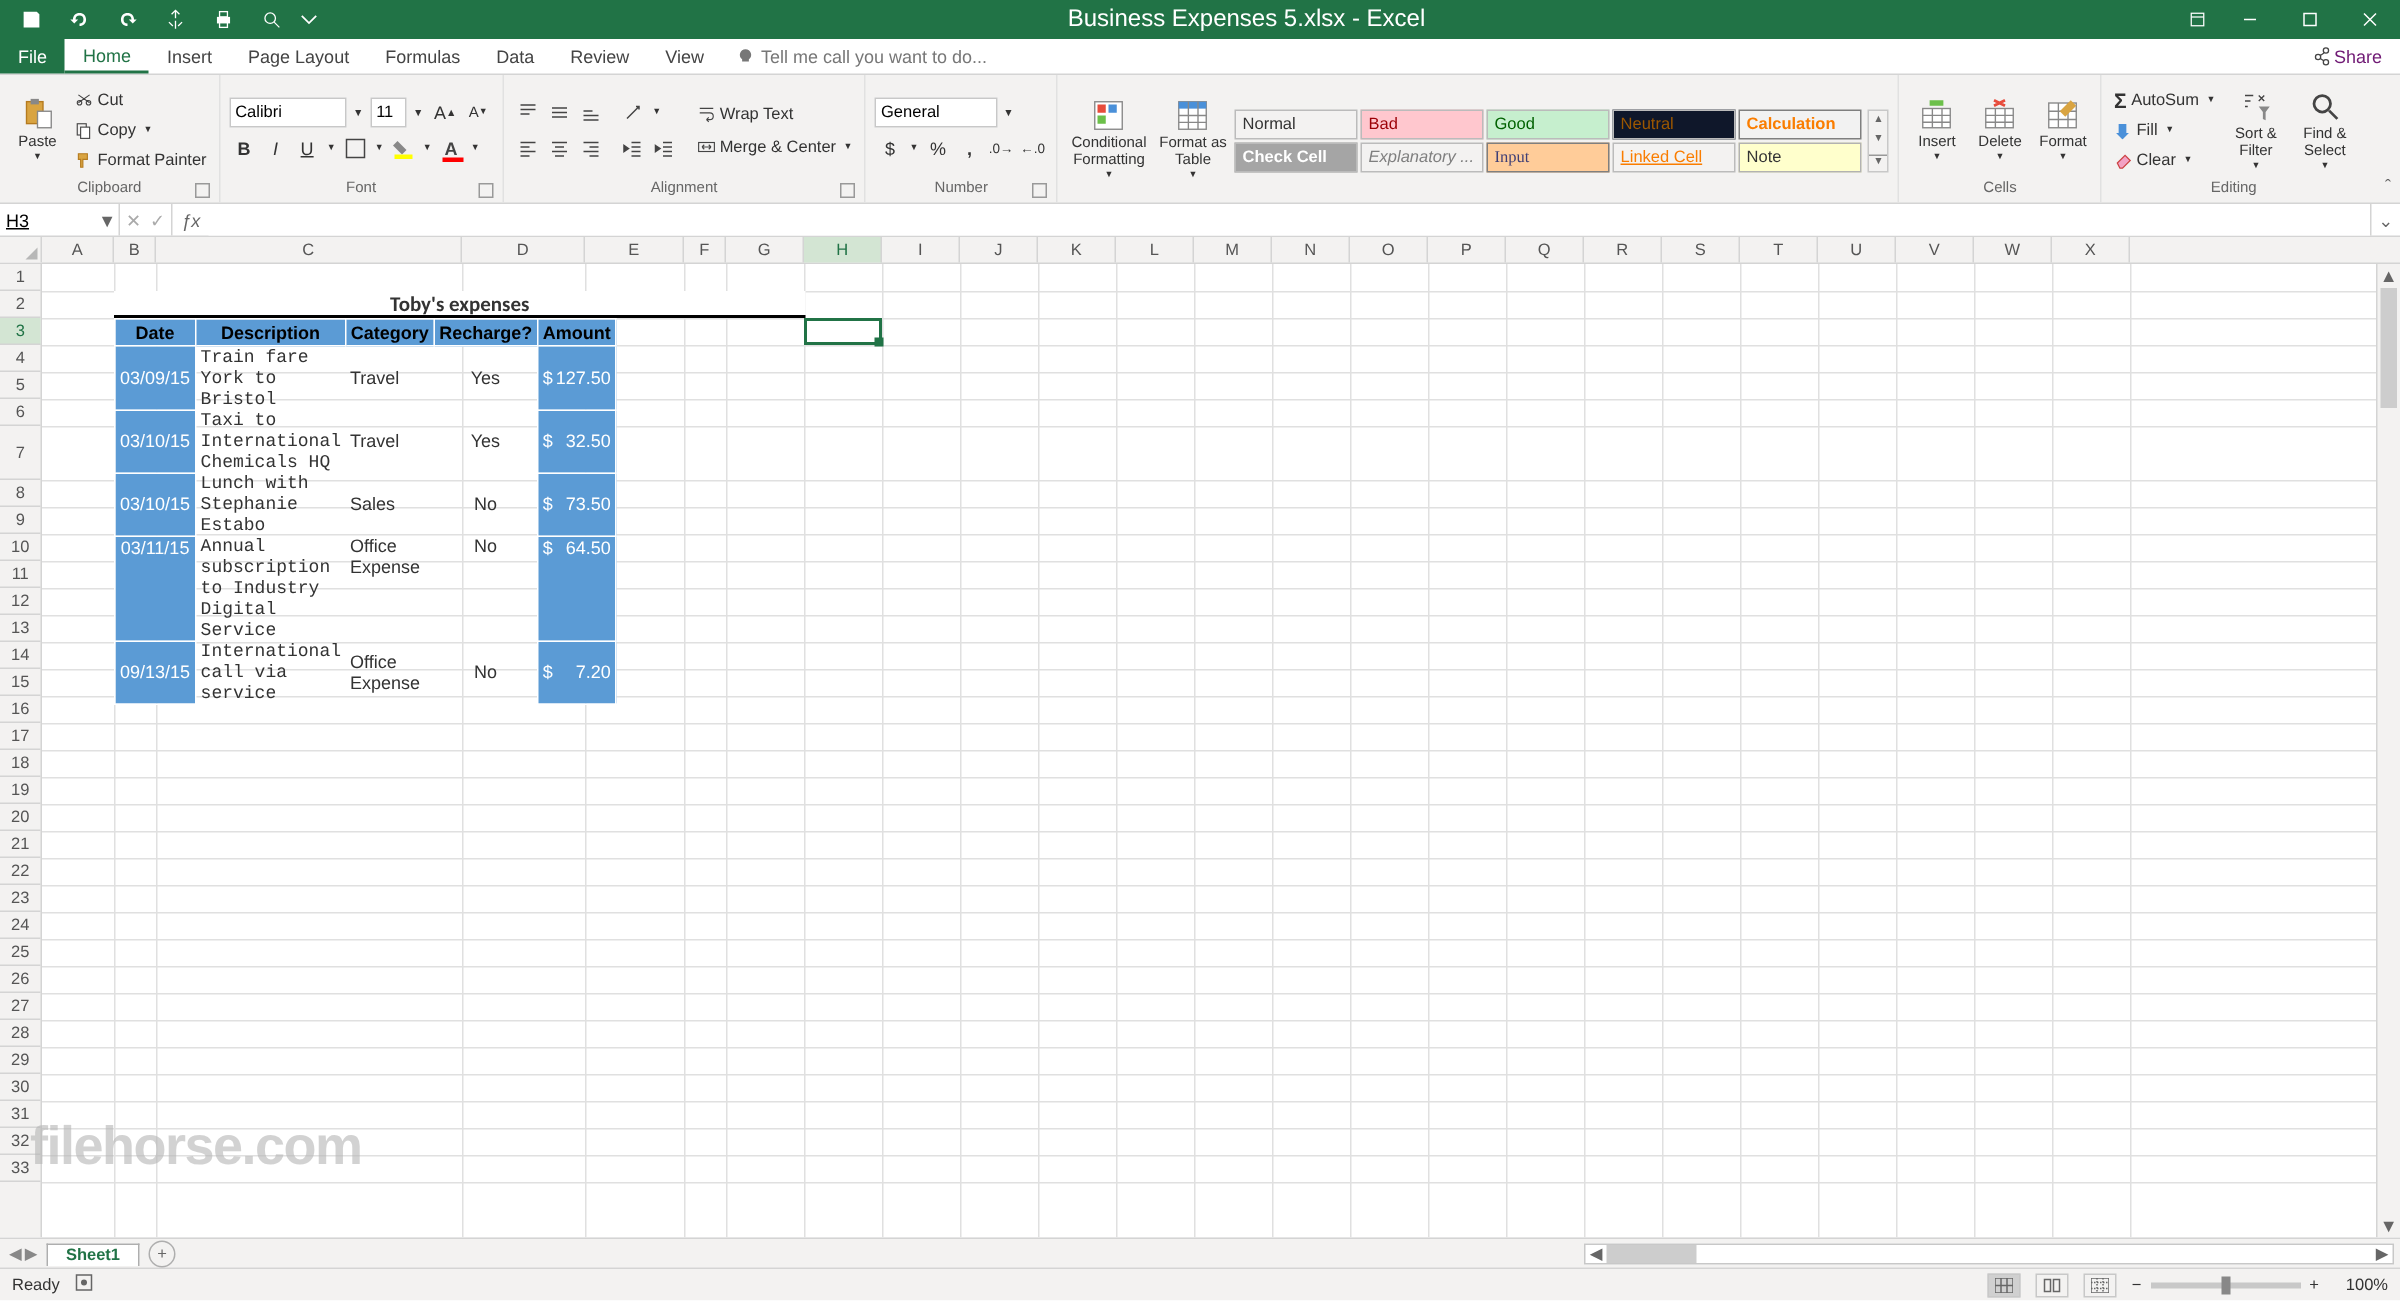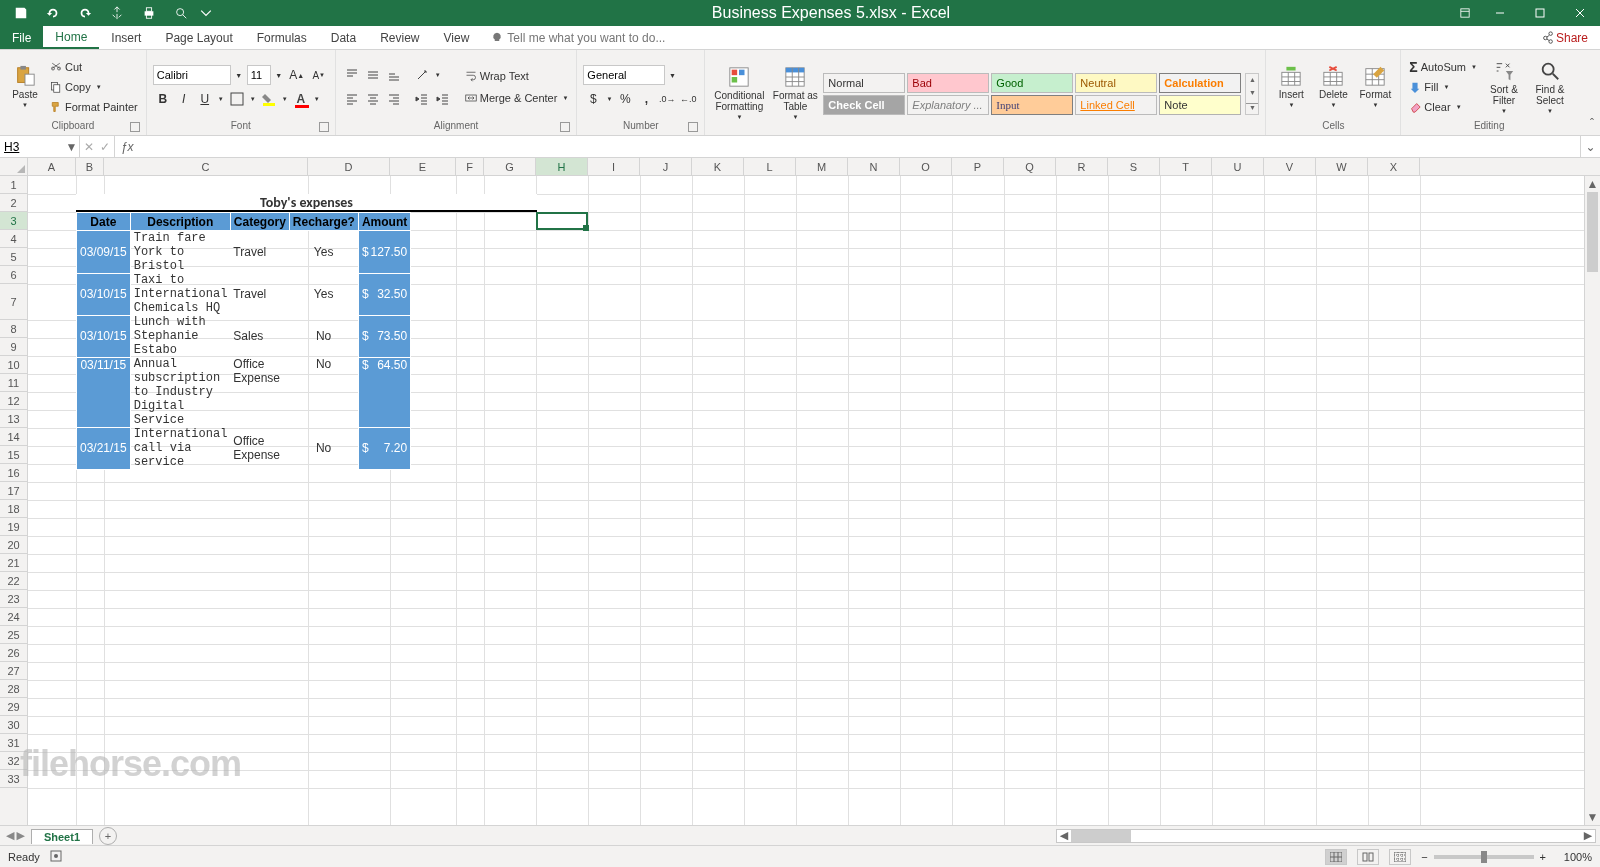--- a/index.html
+++ b/index.html
@@ -13,21 +13,21 @@
 .titlebar .winctl div { width:40px; height:26px; display:flex; align-items:center; justify-content:center; cursor:pointer; }
 .titlebar .winctl svg { width:10px; height:10px; stroke:#fff; fill:none; stroke-width:1; }
 .titlebar .winctl .restore-down { width:30px;}
 .tabbar { height: 24px; background:#fff; border-bottom:1px solid #d4d4d4; display:flex; align-items:stretch; font-size:12px; }
 .tabbar .tab { padding:0 12px; display:flex; align-items:center; cursor:pointer; color:#444; }
 .tabbar .tab.file { background:#217346; color:#fff; }
 .tabbar .tab.active { color:#217346; border-bottom:2px solid #217346; font-weight:400; }
 .tabbar .tellme { padding:0 10px; display:flex; align-items:center; color:#777; gap:4px;}
 .tabbar .tellme svg{width:12px;height:12px;fill:#777;}
 .tabbar .spacer{flex:1;}
-.tabbar .share{padding:0 12px;display:flex;align-items:center;gap:1px;color:#b91c1c;cursor:pointer;}
+.tabbar .share{padding:0 12px;display:flex;align-items:center;gap:1px;color:#701a75;cursor:pointer;}
 .tabbar .share svg{width:14px;height:14px;fill:#444;}
 .ribbon { height: 86px; background:#f3f2f1; border-bottom:1px solid #d4d4d4; display:flex; position:relative;}
 .ribbon .group { border-right:1px solid #e1e1e1; padding:4px 6px 2px 6px; display:flex; flex-direction:column; justify-content:space-between; position:relative;}
 .ribbon .group-label{ text-align:center; font-size:10px; color:#666; padding-bottom:2px; position:relative;}
 .ribbon .group-label .dlg{position:absolute;right:0;bottom:1px;width:10px;height:10px;border:1px solid #999;cursor:pointer;}
 .ribbon .group-body{flex:1;display:flex;align-items:center;gap:4px;}
 .bigbtn{display:flex;flex-direction:column;align-items:center;justify-content:center;width:38px;height:60px;font-size:10px;cursor:pointer;gap:2px;text-align:center;line-height:1.1;}
 .bigbtn svg{width:22px;height:22px;}
 .vstack{display:flex;flex-direction:column;gap:2px;}
 .smbtn{display:flex;align-items:center;gap:3px;font-size:11px;cursor:pointer;height:18px;padding:0 2px;}
@@ -179,21 +179,21 @@
   <div class="tab">Insert</div>
   <div class="tab">Page Layout</div>
   <div class="tab">Formulas</div>
   <div class="tab">Data</div>
   <div class="tab">Review</div>
   <div class="tab">View</div>
   <div class="tellme">
     <svg viewBox="0 0 16 16">
         <path d="M8 1a5 5 0 00-3 9v2h6v-2a5 5 0 00-3-9z"></path>
       </svg>
-    <span>Tell me what you want to do...</span>
+    <span>Tell me call you want to do...</span>
   </div>
   <div class="spacer"></div>
   <div class="share">
     <svg viewBox="0 0 16 16">
         <path d="M11 5a2 2 0 10-2-2 2 2 0 002 2zM5 10a2 2 0 10-2-2 2 2 0 002 2zm6 0a2 2 0 102 2 2 2 0 00-2-2zM6.5 7l3-2M6.5 9l3 2" stroke="#444" fill="none"></path>
       </svg>
     <span>Share</span>
   </div>
 </div>
 
@@ -397,21 +397,21 @@
             <rect x="2" y="2" width="20" height="5" fill="#4a90d9"></rect>
             <path d="M2 12h20M2 17h20M9 2v20M16 2v20" stroke="#888"></path>
           </svg>
         <span>Format as Table</span>
           <span style="font-size:6px;">▼</span>
       </div>
       <div class="style-grid">
         <div class="style-cell">Normal</div>
         <div class="style-cell" style="background:#ffc7ce;color:#9c0006;">Bad</div>
         <div class="style-cell" style="background:#c6efce;color:#006100;">Good</div>
-        <div class="style-cell" style="background:#fef9c3;color:#9c5700;">Neutral</div>
+        <div class="style-cell" style="background:#0f172a;color:#9c5700;">Neutral</div>
         <div class="style-cell" style="background:#f2f2f2;color:#fa7d00;font-weight:bold;border:1px solid #7f7f7f;">Calculation</div>
         <div class="style-cell" style="background:#a5a5a5;color:#fff;font-weight:bold;">Check Cell</div>
         <div class="style-cell" style="color:#7f7f7f;font-style:italic;">Explanatory ...</div>
         <div class="style-cell" style="background:#ffcc99;color:#3f3f76;border:1px solid #7f7f7f;font-family:Liberation Serif, serif;">Input</div>
         <div class="style-cell" style="color:#fa7d00;text-decoration:underline;">Linked Cell</div>
         <div class="style-cell" style="background:#ffffcc;border:1px solid #b2b2b2;">Note</div>
       </div>
       <div class="vstack" style="border:1px solid #c8c8c8;width:14px;height:42px;align-items:center;justify-content:space-around;cursor:pointer;font-size:7px;color:#666;">
         <span>▲</span>
           <span>▼</span>
@@ -685,21 +685,21 @@
                 <td class="date">03/11/15</td>
                 <td class="desc">Annual subscription to Industry Digital Service</td>
                 <td class="cat">Office Expense</td>
                 <td class="rec">No</td>
                 <td class="amt">
                   <span class="cur">$</span>
                   <span class="num">64.50</span>
                 </td>
               </tr>
               <tr>
-                <td class="date">03/21/15</td>
+                <td class="date">09/13/15</td>
                 <td class="desc">International call via service</td>
                 <td class="cat">Office Expense</td>
                 <td class="rec">No</td>
                 <td class="amt">
                   <span class="cur">$</span>
                   <span class="num">7.20</span>
                 </td>
               </tr>
             </tbody>
         </table>

